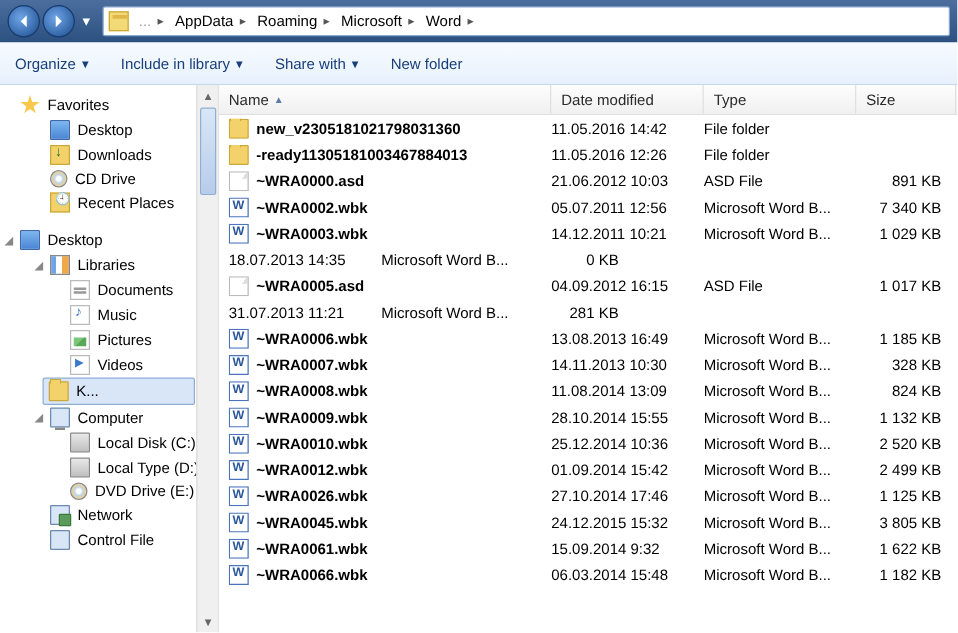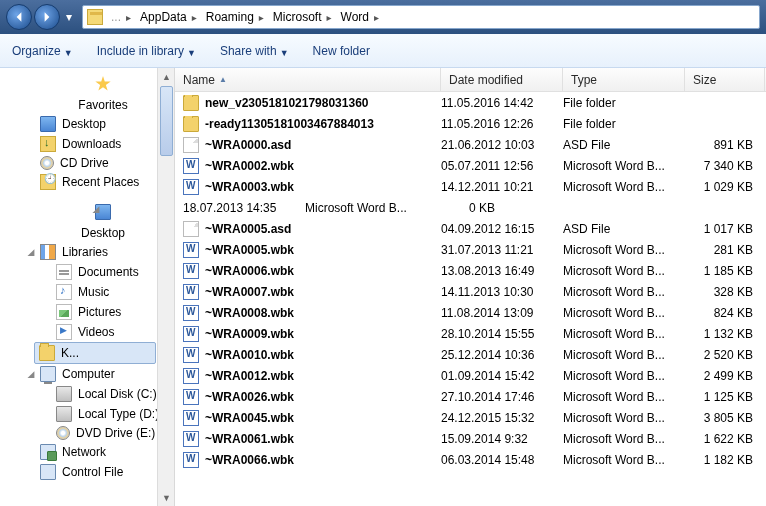--- a/index.html
+++ b/index.html
@@ -11,33 +11,33 @@
 .nav-btn svg { fill: #fff; }
 .nav-dropdown { width: 14px; height: 24px; display: flex; align-items: center; justify-content: center; color: #fff; margin-right: 6px;}
 .addr-bar { flex: 1; height: 24px; background: #fff; border: 1px solid #87a7cd; display: flex; align-items: center; padding: 0 4px; border-radius: 2px;}
 .addr-icon { width: 16px; height: 16px; background: #f4d977; border: 1px solid #caa93a; margin-right: 6px; position: relative; }
 .addr-icon::after { content:""; position:absolute; left:2px; top:2px; width:12px; height:3px; background:#e0b84a;}
 .crumb { display: flex; align-items: center; color: #000; padding: 0 2px; }
 .crumb span.chev { color: #555; padding: 0 5px; font-size: 10px;}
 
 
 .toolbar { height: 34px; background: linear-gradient(#f7fbff, #e7f1fc); border-bottom: 1px solid #c7d9ef; display: flex; align-items: center; padding: 0 12px; gap: 24px; }
-.tool-item { color: #1a3e7a; display: flex; align-items: flex-end; gap: 3px; cursor: default;}
+.tool-item { color: #1a3e7a; display: flex; align-items: center; gap: 3px; cursor: default;}
 .tool-item .caret { font-size: 9px; color: #1a3e7a;}
 
 
 .main { display: flex; height: calc(506px - 34px - 34px); }
 .sidebar { width: 175px; background: #fff; border-right: 1px solid #d9d9d9; padding: 6px 0; overflow: hidden; position:relative;}
 .scrollbar-y { position:absolute; right:0; top:0; width:17px; height:100%; background:#f0f0f0; border-left:1px solid #dcdcdc;}
 .scrollbar-y .thumb { position:absolute; left:2px; top:18px; width:13px; height:70px; background: linear-gradient(#d8e6f7,#b8ccea); border:1px solid #8faed4; border-radius:2px;}
 .scrollbar-y .btn { position:absolute; left:0; width:17px; height:17px; display:flex; align-items:center; justify-content:center; color:#666; font-size:9px;}
 .scrollbar-y .btn.up{top:0;} .scrollbar-y .btn.down{bottom:0;}
 
 .tree-sect { margin-bottom: 10px; }
-.tree-head { display: flex; align-items: center; padding: 2px 2px 2px 34px; gap: 6px; color: #000; flex-direction: column; }
+.tree-head { display: flex; align-items: center; padding: 2px 2px 2px 16px; gap: 6px; color: #000; }
 .tree-item { display: flex; align-items: center; padding: 2px 0 2px 40px; gap: 6px; color: #000; white-space: nowrap; overflow:hidden;}
 .tree-item.l2 { padding-left: 56px; }
 .tree-item.sel { background: #d8e6f7; border: 1px solid #8faed4; border-radius: 2px; margin: 0 18px 0 34px; padding-left: 4px; }
 .expander { position:absolute; margin-left:-14px; font-size:9px; color:#888; width:10px; text-align:center;}
 
 
 .filepanel { flex:1; display:flex; flex-direction:column; overflow:hidden; }
 .cols { display:flex; height:24px; background: linear-gradient(#fdfdfd,#f0f0f0); border-bottom: 1px solid #e0e0e0; }
 .col-h { border-right: 1px solid #e0e0e0; padding: 4px 8px; color:#2a2a2a; display:flex; align-items:center; gap:4px;}
 .col-h .sort { font-size:8px; color:#5a7ca8;}
@@ -297,24 +297,20 @@
         <div class="row">
           <div class="cell c-name">
             <span class="ico ico-asd"></span>
             <span>~WRA0005.asd</span>
           </div>
           <div class="cell c-date">04.09.2012 16:15</div>
           <div class="cell c-type">ASD File</div>
           <div class="cell c-size">1 017 KB</div>
         </div>
         <div class="row">
-          <div class="cell c-name">
-            <span class="ico ico-wbk"></span>
-            <span>~WRA0005.wbk</span>
-          </div>
           <div class="cell c-date">31.07.2013 11:21</div>
           <div class="cell c-type">Microsoft Word B...</div>
           <div class="cell c-size">281 KB</div>
         </div>
         <div class="row">
           <div class="cell c-name">
             <span class="ico ico-wbk"></span>
             <span>~WRA0006.wbk</span>
           </div>
           <div class="cell c-date">13.08.2013 16:49</div>

